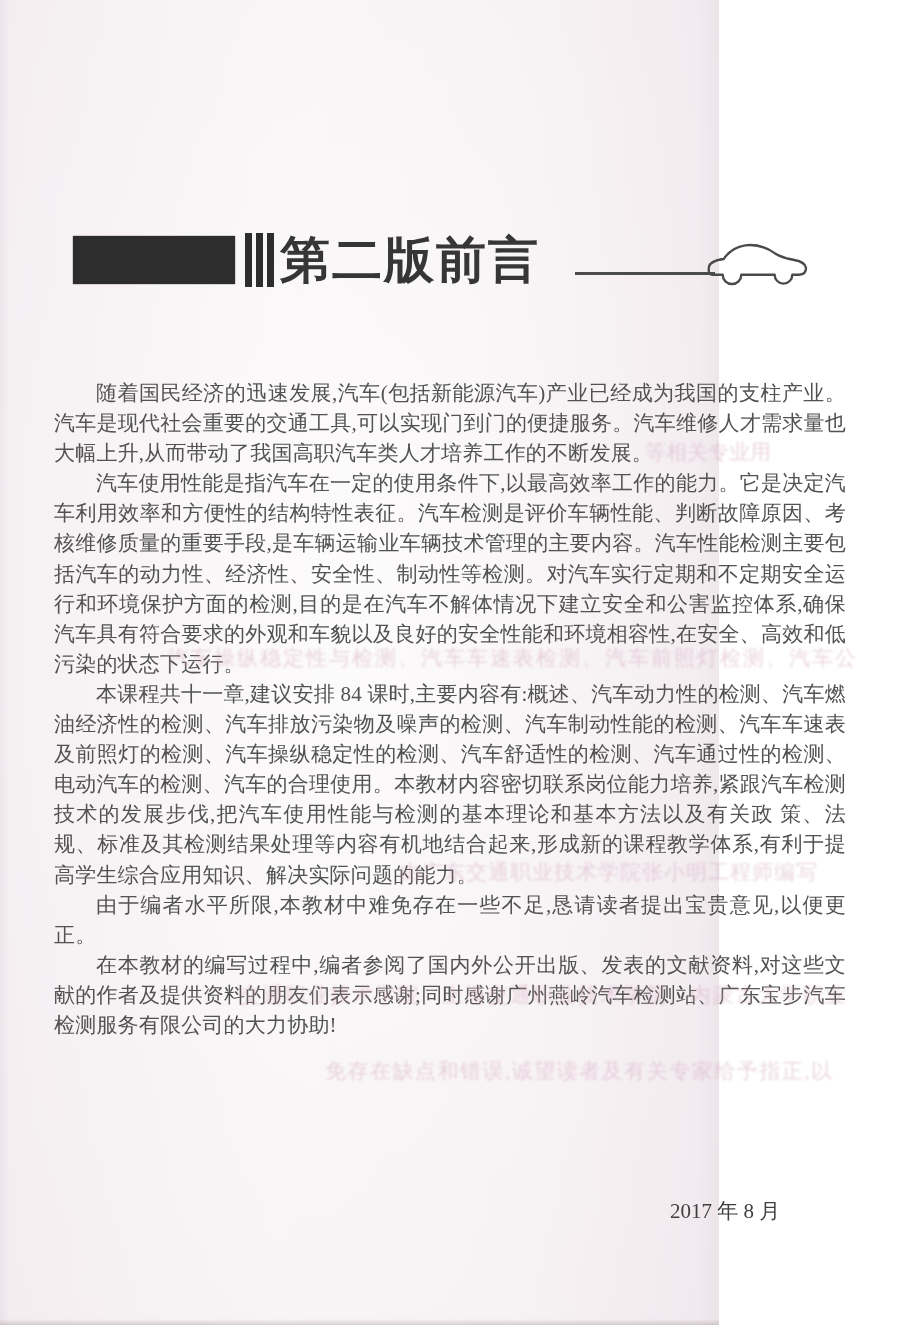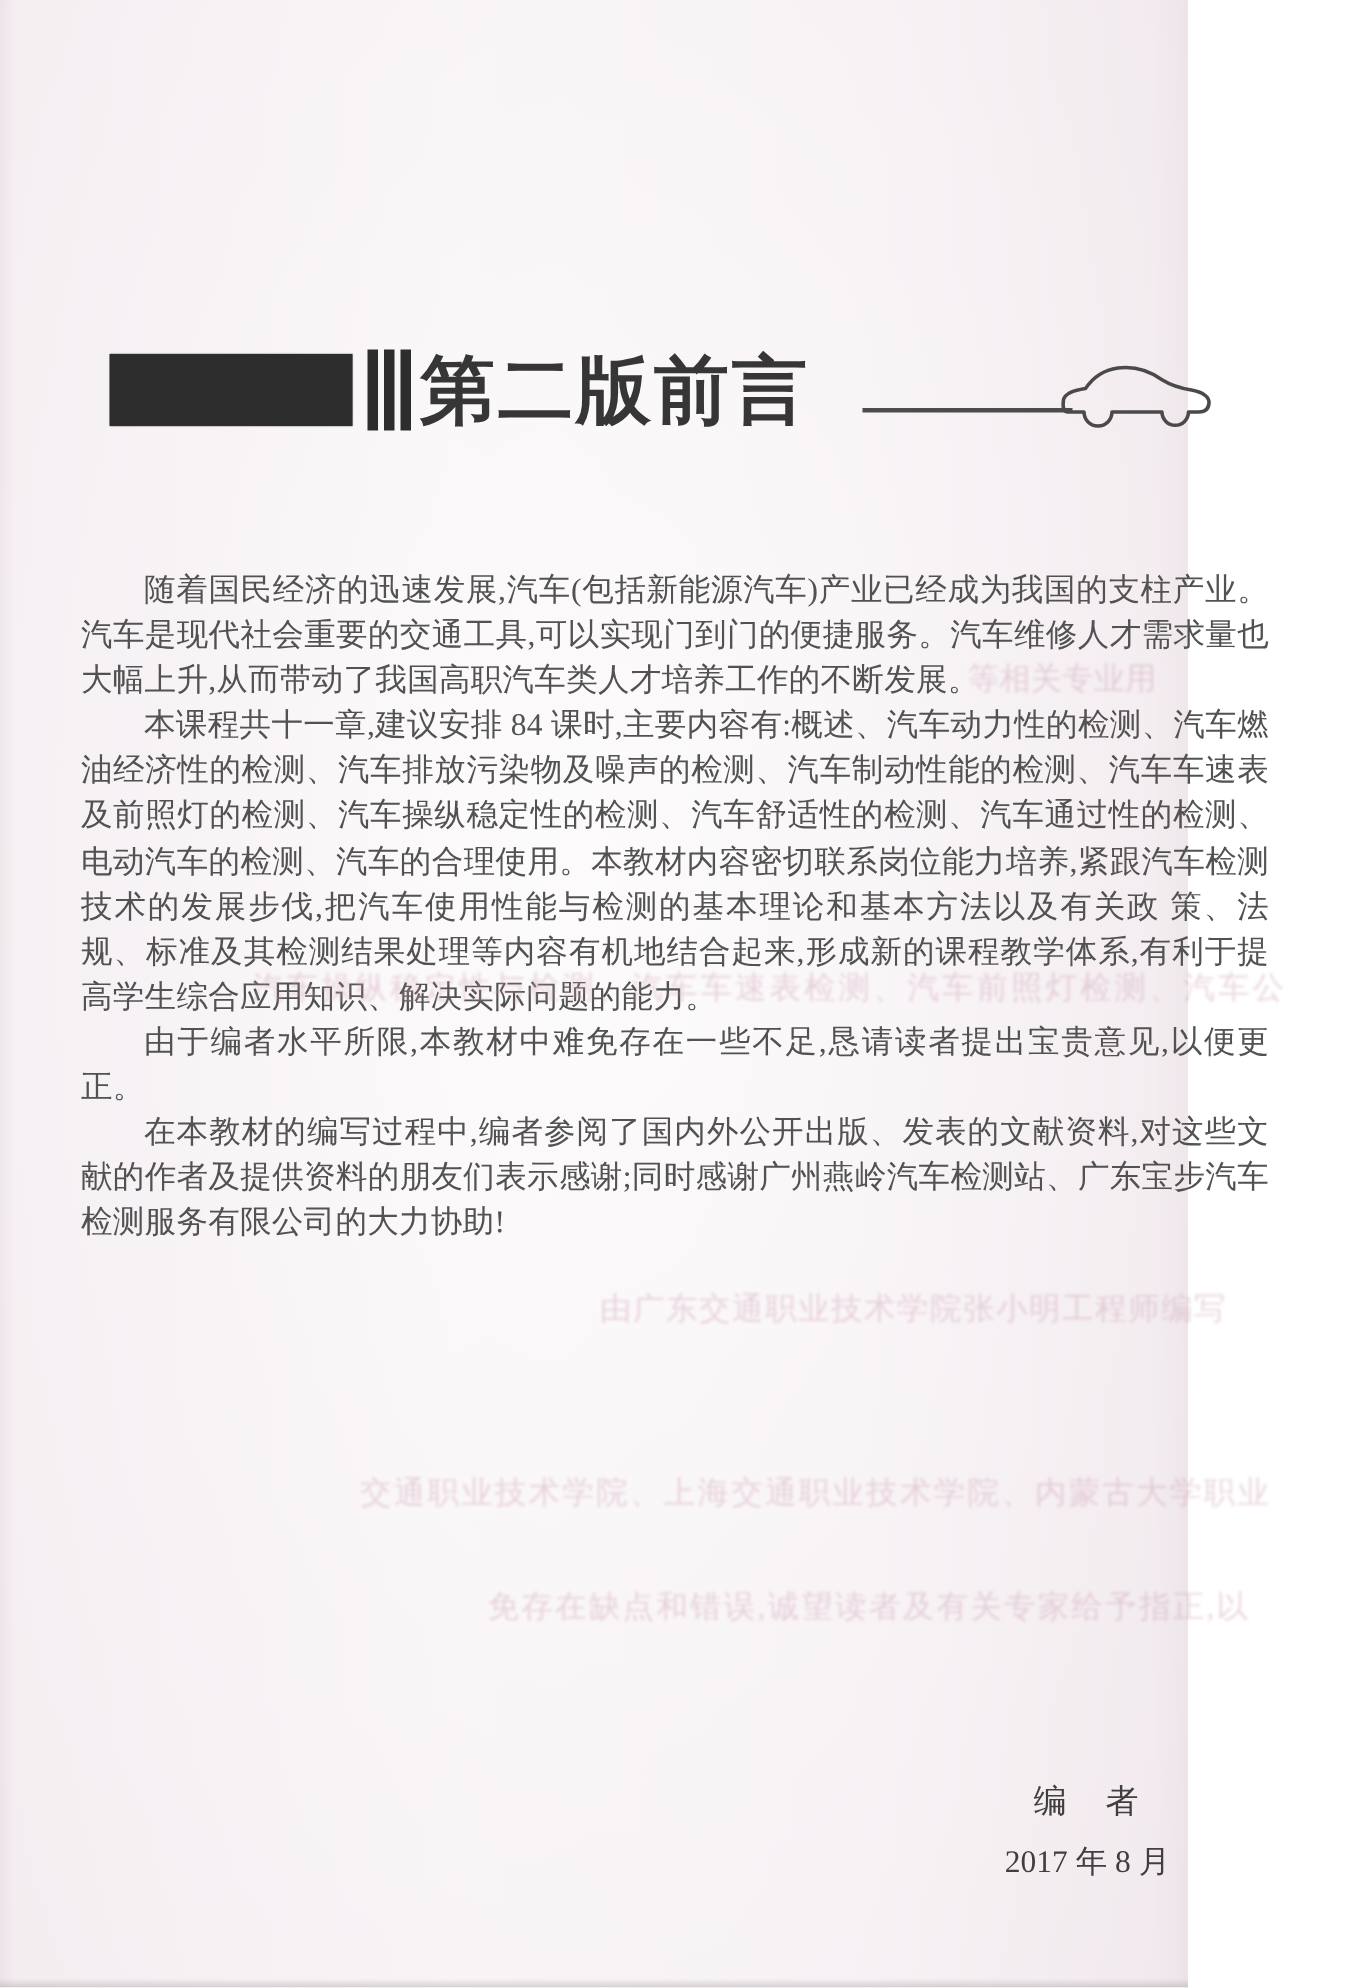--- a/index.html
+++ b/index.html
@@ -5,21 +5,21 @@
   html, body {
     margin: 0;
     padding: 0;
     width: 900px;
     height: 1325px;
     overflow: hidden;
     font-family: "Liberation Serif", serif;
   }
   .page {
     position: relative;
-    width: 792px;
+    width: 719px;
     height: 1325px;
     background:
       linear-gradient(90deg, #ece3e8 0px, #f6f1f4 10px, #faf7f8 38%, #f8f4f6 72%, #f3ecf0 97%, #ece4e8 100%);
   }
   .page::after {
     content: "";
     position: absolute;
     left: 0; right: 0; bottom: 0;
     height: 6px;
     background: linear-gradient(180deg, rgba(150,140,146,0) 0%, rgba(150,140,146,0.35) 100%);
@@ -156,29 +156,29 @@
   <div class="title-underline"></div>
 
   <svg class="car" viewBox="0 0 104 52" fill="none" xmlns="http://www.w3.org/2000/svg">
     <path d="M6,40 L17,40 A9.5,9.5 0 0 0 36,40 L70,40 A9,9 0 0 0 88,40 L95,40
              Q102,40 102,33 Q101,27 90,25 Q78,23 70,18 Q56,8 40,10 Q26,12 18,24
              Q4,26 3,32 Q2,40 6,40 Z" stroke="#4a4a4a" stroke-width="2.4" stroke-linejoin="round" stroke-linecap="round" fill="none"></path>
   </svg>
 
   <main class="content">
     <p>随着国民经济的迅速发展,汽车(包括新能源汽车)产业已经成为我国的支柱产业。汽车是现代社会重要的交通工具,可以实现门到门的便捷服务。汽车维修人才需求量也大幅上升,从而带动了我国高职汽车类人才培养工作的不断发展。</p>
+    <p>汽车使用性能是指汽车在一定的使用条件下,以最高效率工作的能力。它是决定汽车利用效率和方便性的结构特性表征。汽车检测是评价车辆性能、判断故障原因、考核维修质量的重要手段,是车辆运输业车辆技术管理的主要内容。汽车性能检测主要包括汽车的动力性、经济性、安全性、制动性等检测。对汽车实行定期和不定期安全运行和环境保护方面的检测,目的是在汽车不解体情况下建立安全和公害监控体系,确保汽车具有符合要求的外观和车貌以及良好的安全性能和环境相容性,在安全、高效和低污染的状态下运行。</p>
     <p>本课程共十一章,建议安排 84 课时,主要内容有:概述、汽车动力性的检测、汽车燃油经济性的检测、汽车排放污染物及噪声的检测、汽车制动性能的检测、汽车车速表及前照灯的检测、汽车操纵稳定性的检测、汽车舒适性的检测、汽车通过性的检测、电动汽车的检测、汽车的合理使用。本教材内容密切联系岗位能力培养,紧跟汽车检测技术的发展步伐,把汽车使用性能与检测的基本理论和基本方法以及有关政 策、法规、标准及其检测结果处理等内容有机地结合起来,形成新的课程教学体系,有利于提高学生综合应用知识、解决实际问题的能力。</p>
     <p>由于编者水平所限,本教材中难免存在一些不足,恳请读者提出宝贵意见,以便更正。</p>
     <p>在本教材的编写过程中,编者参阅了国内外公开出版、发表的文献资料,对这些文献的作者及提供资料的朋友们表示感谢;同时感谢广州燕岭汽车检测站、广东宝步汽车检测服务有限公司的大力协助!</p>
   </main>
 
   <div class="ghost" style="left:645px; top:438px;">等相关专业用</div>
   <div class="ghost" style="left:168px; top:644px; letter-spacing:2px;">汽车操纵稳定性与检测、汽车车速表检测、汽车前照灯检测、汽车公</div>
   <div class="ghost" style="left:400px; top:858px; letter-spacing:1px;">由广东交通职业技术学院张小明工程师编写</div>
   <div class="ghost" style="left:240px; top:981px; letter-spacing:1.5px;">交通职业技术学院、上海交通职业技术学院、内蒙古大学职业</div>
   <div class="ghost" style="left:325px; top:1057px; letter-spacing:1.5px;">免存在缺点和错误,诚望读者及有关专家给予指正,以</div>
 
   <div class="signature">
-    <div class="sig-author">编　者</div>
     <div class="sig-date">2017 年 8 月</div>
   </div>
 
 </div>
 
 </body></html>

